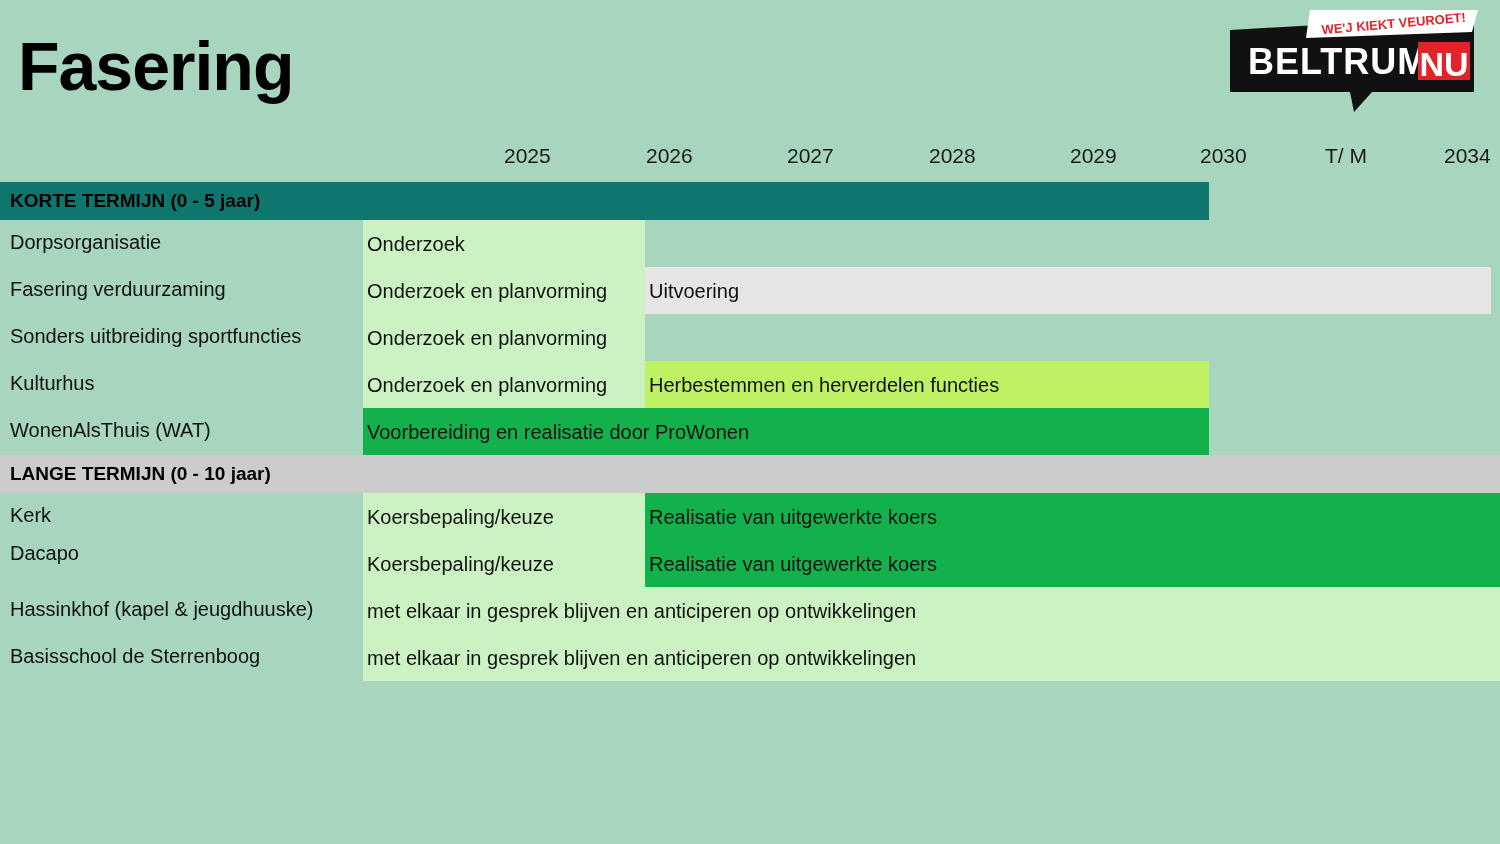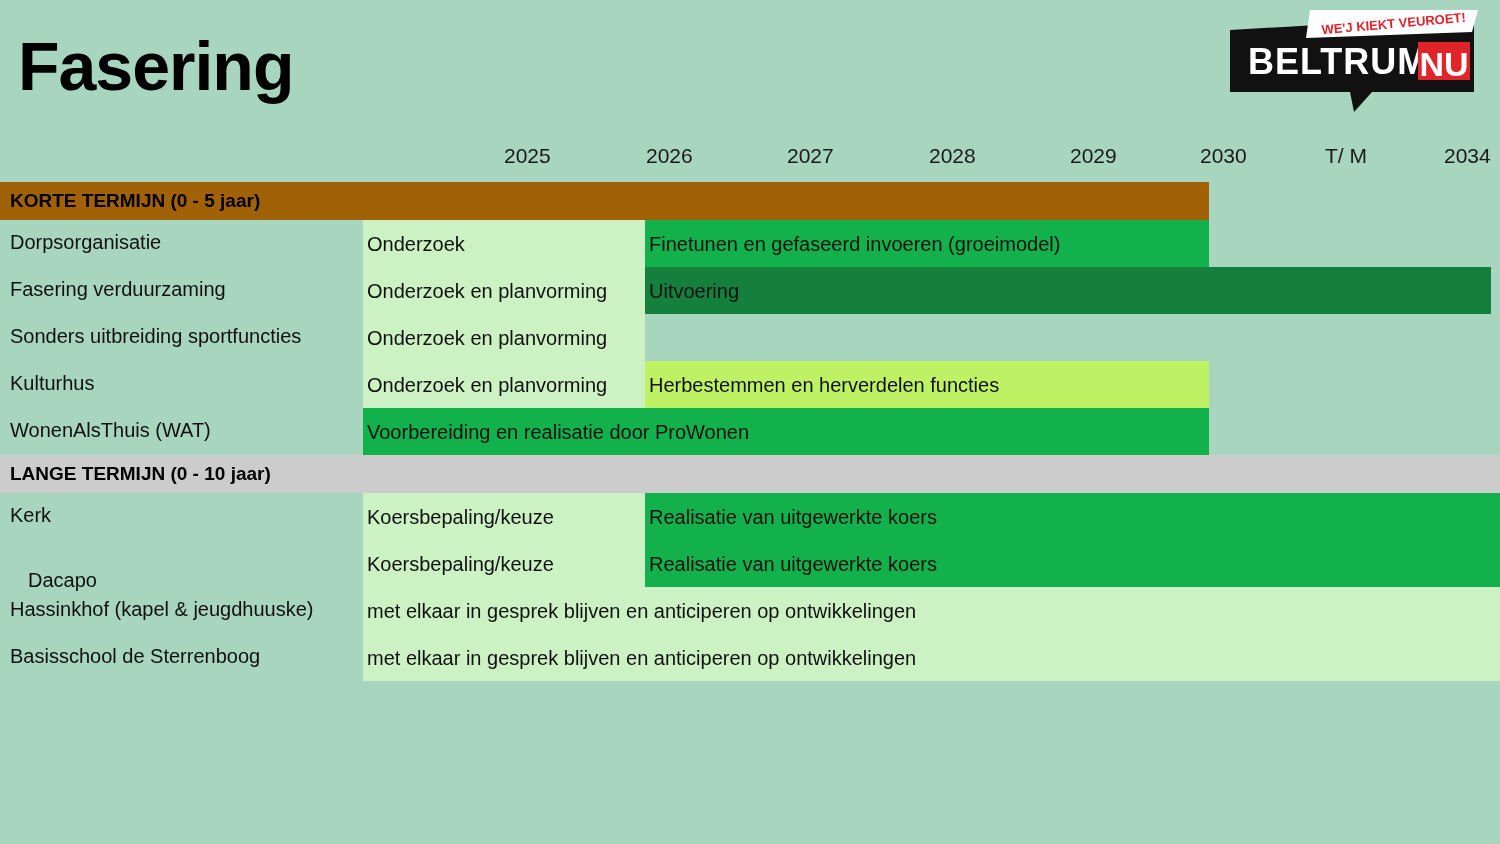--- a/index.html
+++ b/index.html
@@ -127,34 +127,31 @@
         <div class="year-label" style="left: 363px; margin-top: 48px;">2024</div>
         <div class="year-label" style="left: 504px;">2025</div>
         <div class="year-label" style="left: 646px;">2026</div>
         <div class="year-label" style="left: 787px;">2027</div>
         <div class="year-label" style="left: 929px;">2028</div>
         <div class="year-label" style="left: 1070px;">2029</div>
         <div class="year-label" style="left: 1200px;">2030</div>
         <div class="year-label" style="left: 1325px;">T/ M</div>
         <div class="year-label" style="left: 1444px;">2034</div>
       </div>
-      <div class="section-band" style="top: 42px; height: 38px; width: 1209px; background: #a16207;">
+      <div class="section-band" style="top: 42px; height: 38px; width: 1209px; background: #0f766e;">
         <div class="section-text">KORTE TERMIJN (0 - 5 jaar)</div>
       </div>
       <div class="bar" style="left: 363px; top: 80px; width: 282px; height: 47px; background: rgb(204, 242, 196);">
         <div class="bar-text">Onderzoek</div>
       </div>
-      <div class="bar" style="left: 645px; top: 80px; width: 564px; height: 47px; background: rgb(18, 177, 76);">
-        <div class="bar-text">Finetunen en gefaseerd invoeren (groeimodel)</div>
-      </div>
       <div class="row-label" style="top: 90.5px;">Dorpsorganisatie</div>
       <div class="bar" style="left: 363px; top: 127px; width: 282px; height: 47px; background: rgb(204, 242, 196);">
         <div class="bar-text">Onderzoek en planvorming</div>
       </div>
-      <div class="bar" style="left: 645px; top: 127px; width: 846px; height: 47px; background: #15803d;">
+      <div class="bar" style="left: 645px; top: 127px; width: 846px; height: 47px; background: #e5e5e5;">
         <div class="bar-text">Uitvoering</div>
       </div>
       <div class="row-label" style="top: 137.5px;">Fasering verduurzaming</div>
       <div class="bar" style="left: 363px; top: 174px; width: 282px; height: 47px; background: rgb(204, 242, 196);">
         <div class="bar-text">Onderzoek en planvorming</div>
       </div>
       <div class="row-label" style="top: 184.5px;">Sonders uitbreiding sportfuncties</div>
       <div class="bar" style="left: 363px; top: 221px; width: 282px; height: 47px; background: rgb(204, 242, 196);">
         <div class="bar-text">Onderzoek en planvorming</div>
       </div>
@@ -175,21 +172,21 @@
       <div class="bar" style="left: 645px; top: 353px; width: 1128px; height: 47px; background: rgb(18, 177, 76);">
         <div class="bar-text">Realisatie van uitgewerkte koers</div>
       </div>
       <div class="row-label" style="top: 363.5px;">Kerk</div>
       <div class="bar" style="left: 363px; top: 400px; width: 282px; height: 47px; background: rgb(204, 242, 196);">
         <div class="bar-text">Koersbepaling/keuze</div>
       </div>
       <div class="bar" style="left: 645px; top: 400px; width: 1128px; height: 47px; background: rgb(18, 177, 76);">
         <div class="bar-text">Realisatie van uitgewerkte koers</div>
       </div>
-      <div class="row-label" style="top: 429px; margin-left: 18px;">Dacapo</div>
+      <div class="row-label" style="top: 402px;">Dacapo</div>
       <div class="bar" style="left: 363px; top: 447px; width: 1410px; height: 47px; background: rgb(204, 242, 196);">
         <div class="bar-text">met elkaar in gesprek blijven en anticiperen op ontwikkelingen</div>
       </div>
       <div class="row-label" style="top: 457.5px;">Hassinkhof (kapel &amp; jeugdhuuske)</div>
       <div class="bar" style="left: 363px; top: 494px; width: 1410px; height: 47px; background: rgb(204, 242, 196);">
         <div class="bar-text">met elkaar in gesprek blijven en anticiperen op ontwikkelingen</div>
       </div>
       <div class="row-label" style="top: 504.5px;">Basisschool de Sterrenboog</div>
     </div>
 </div>

